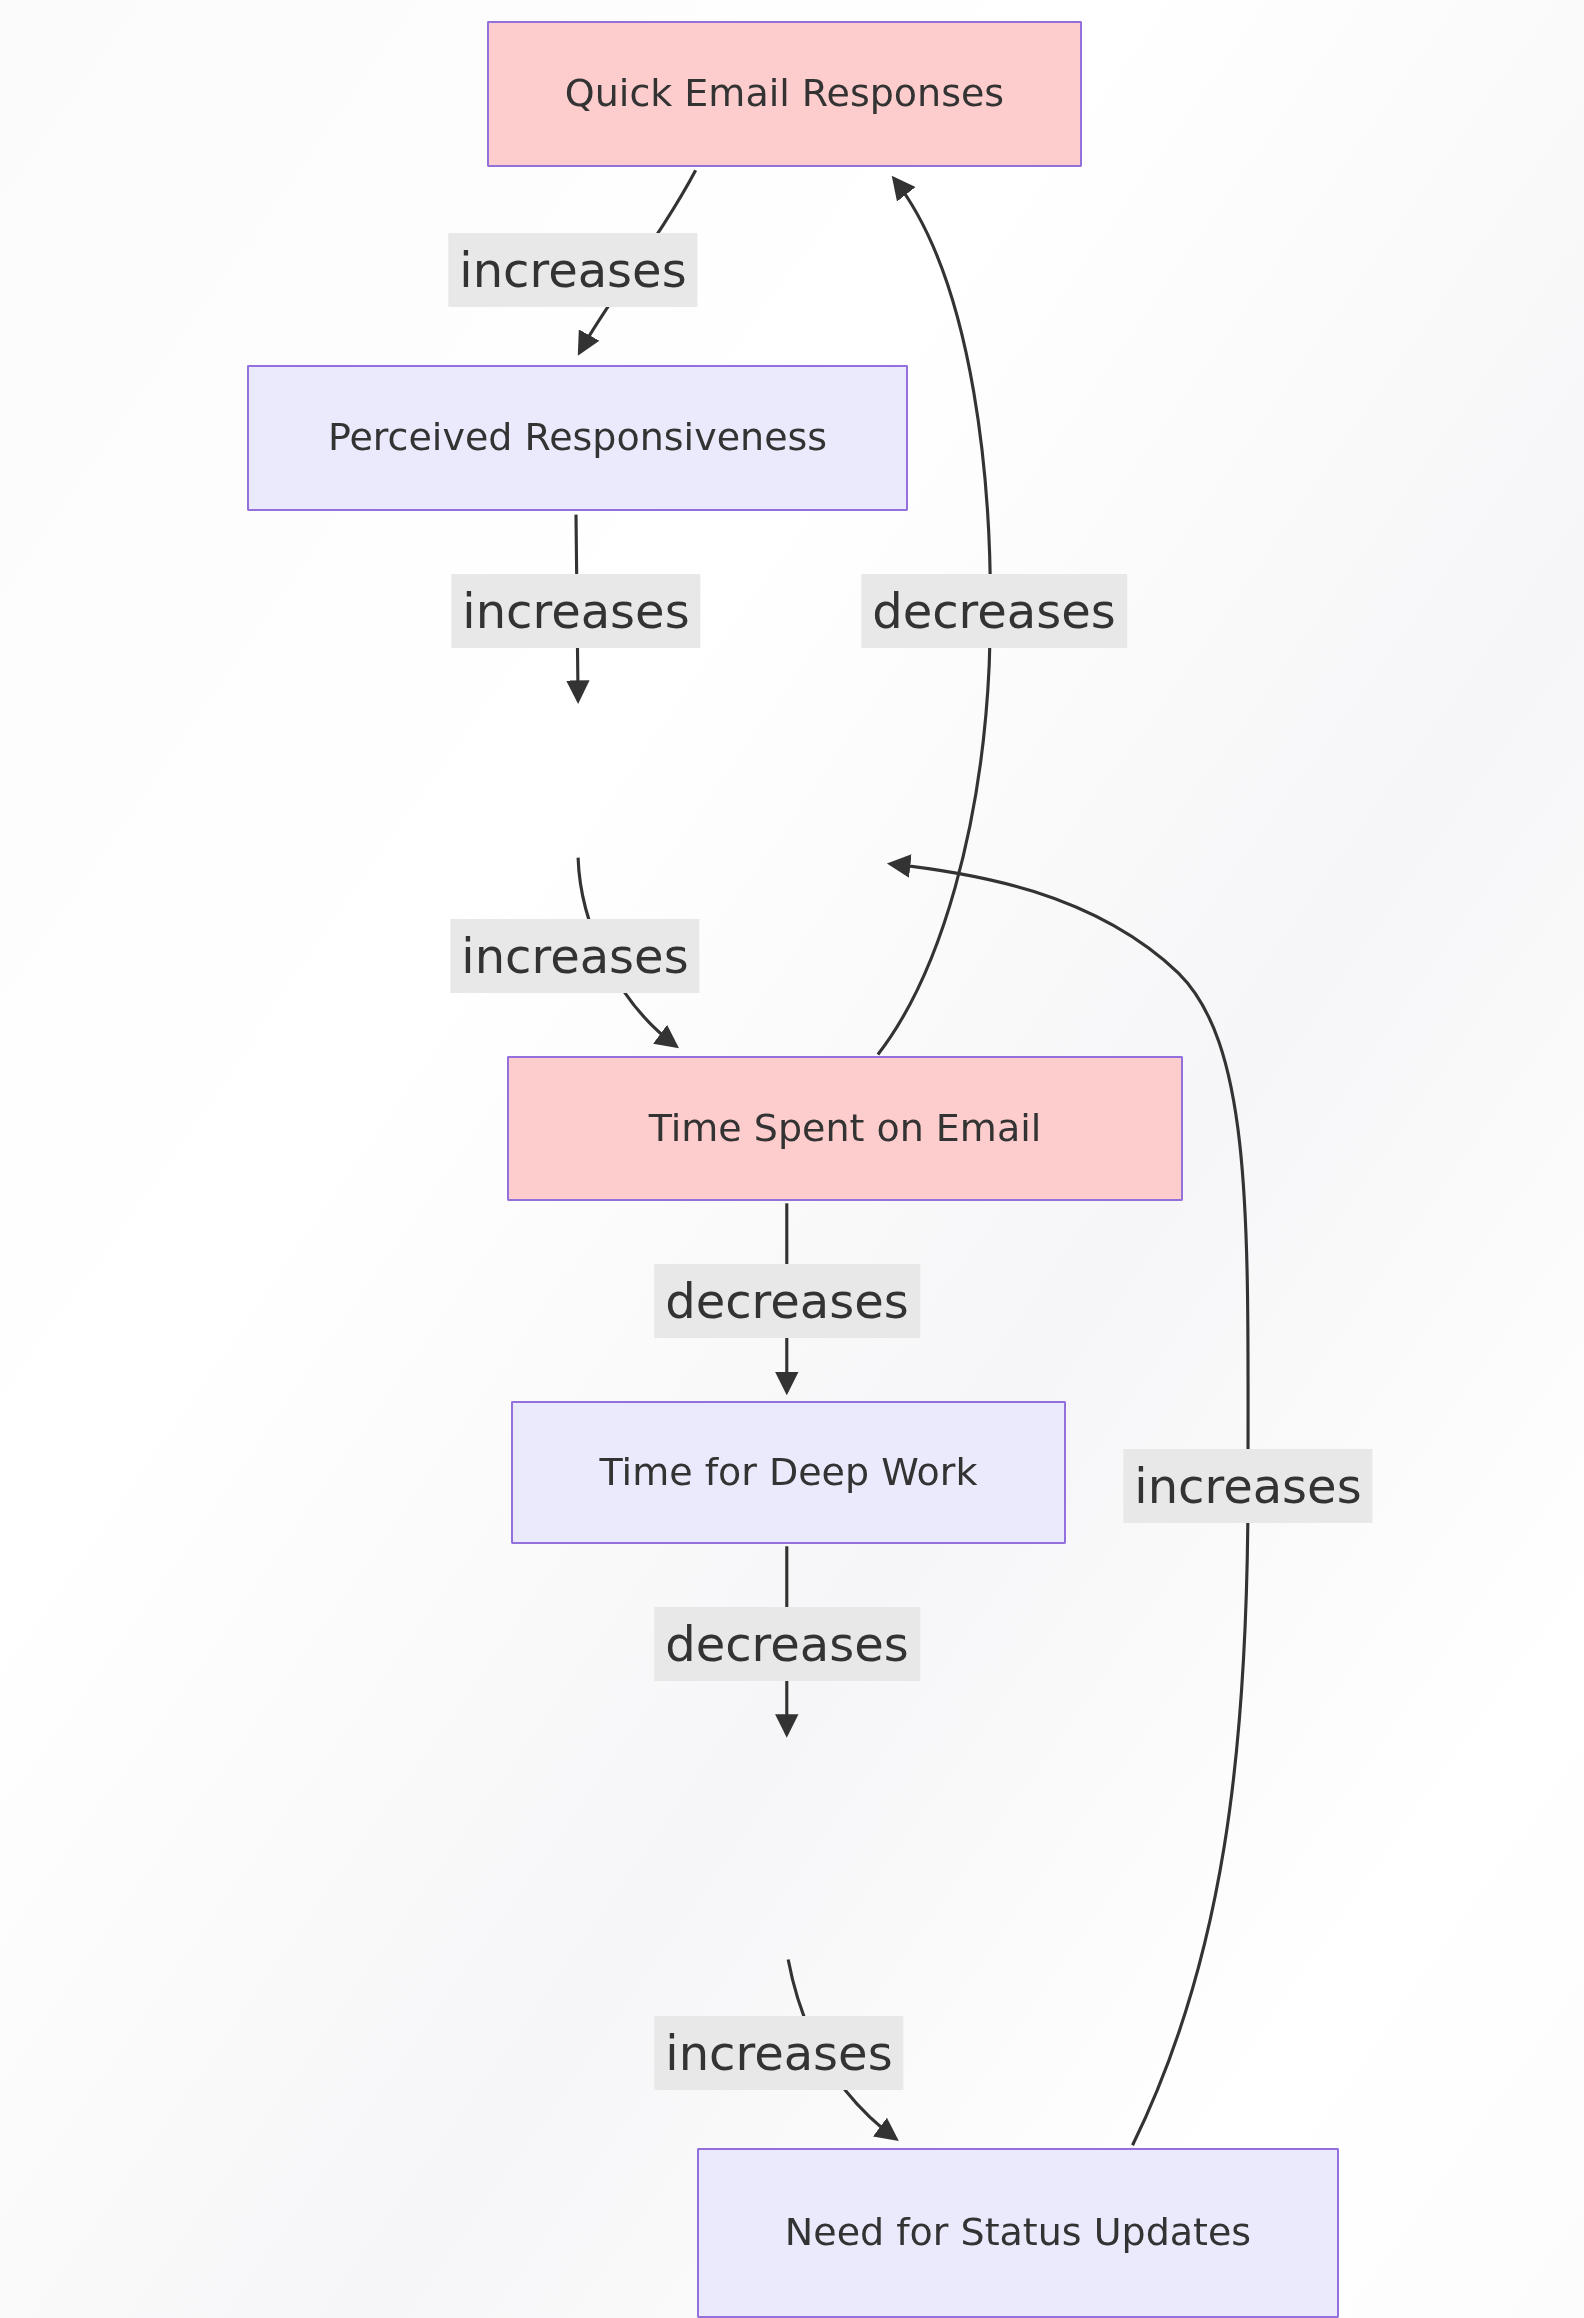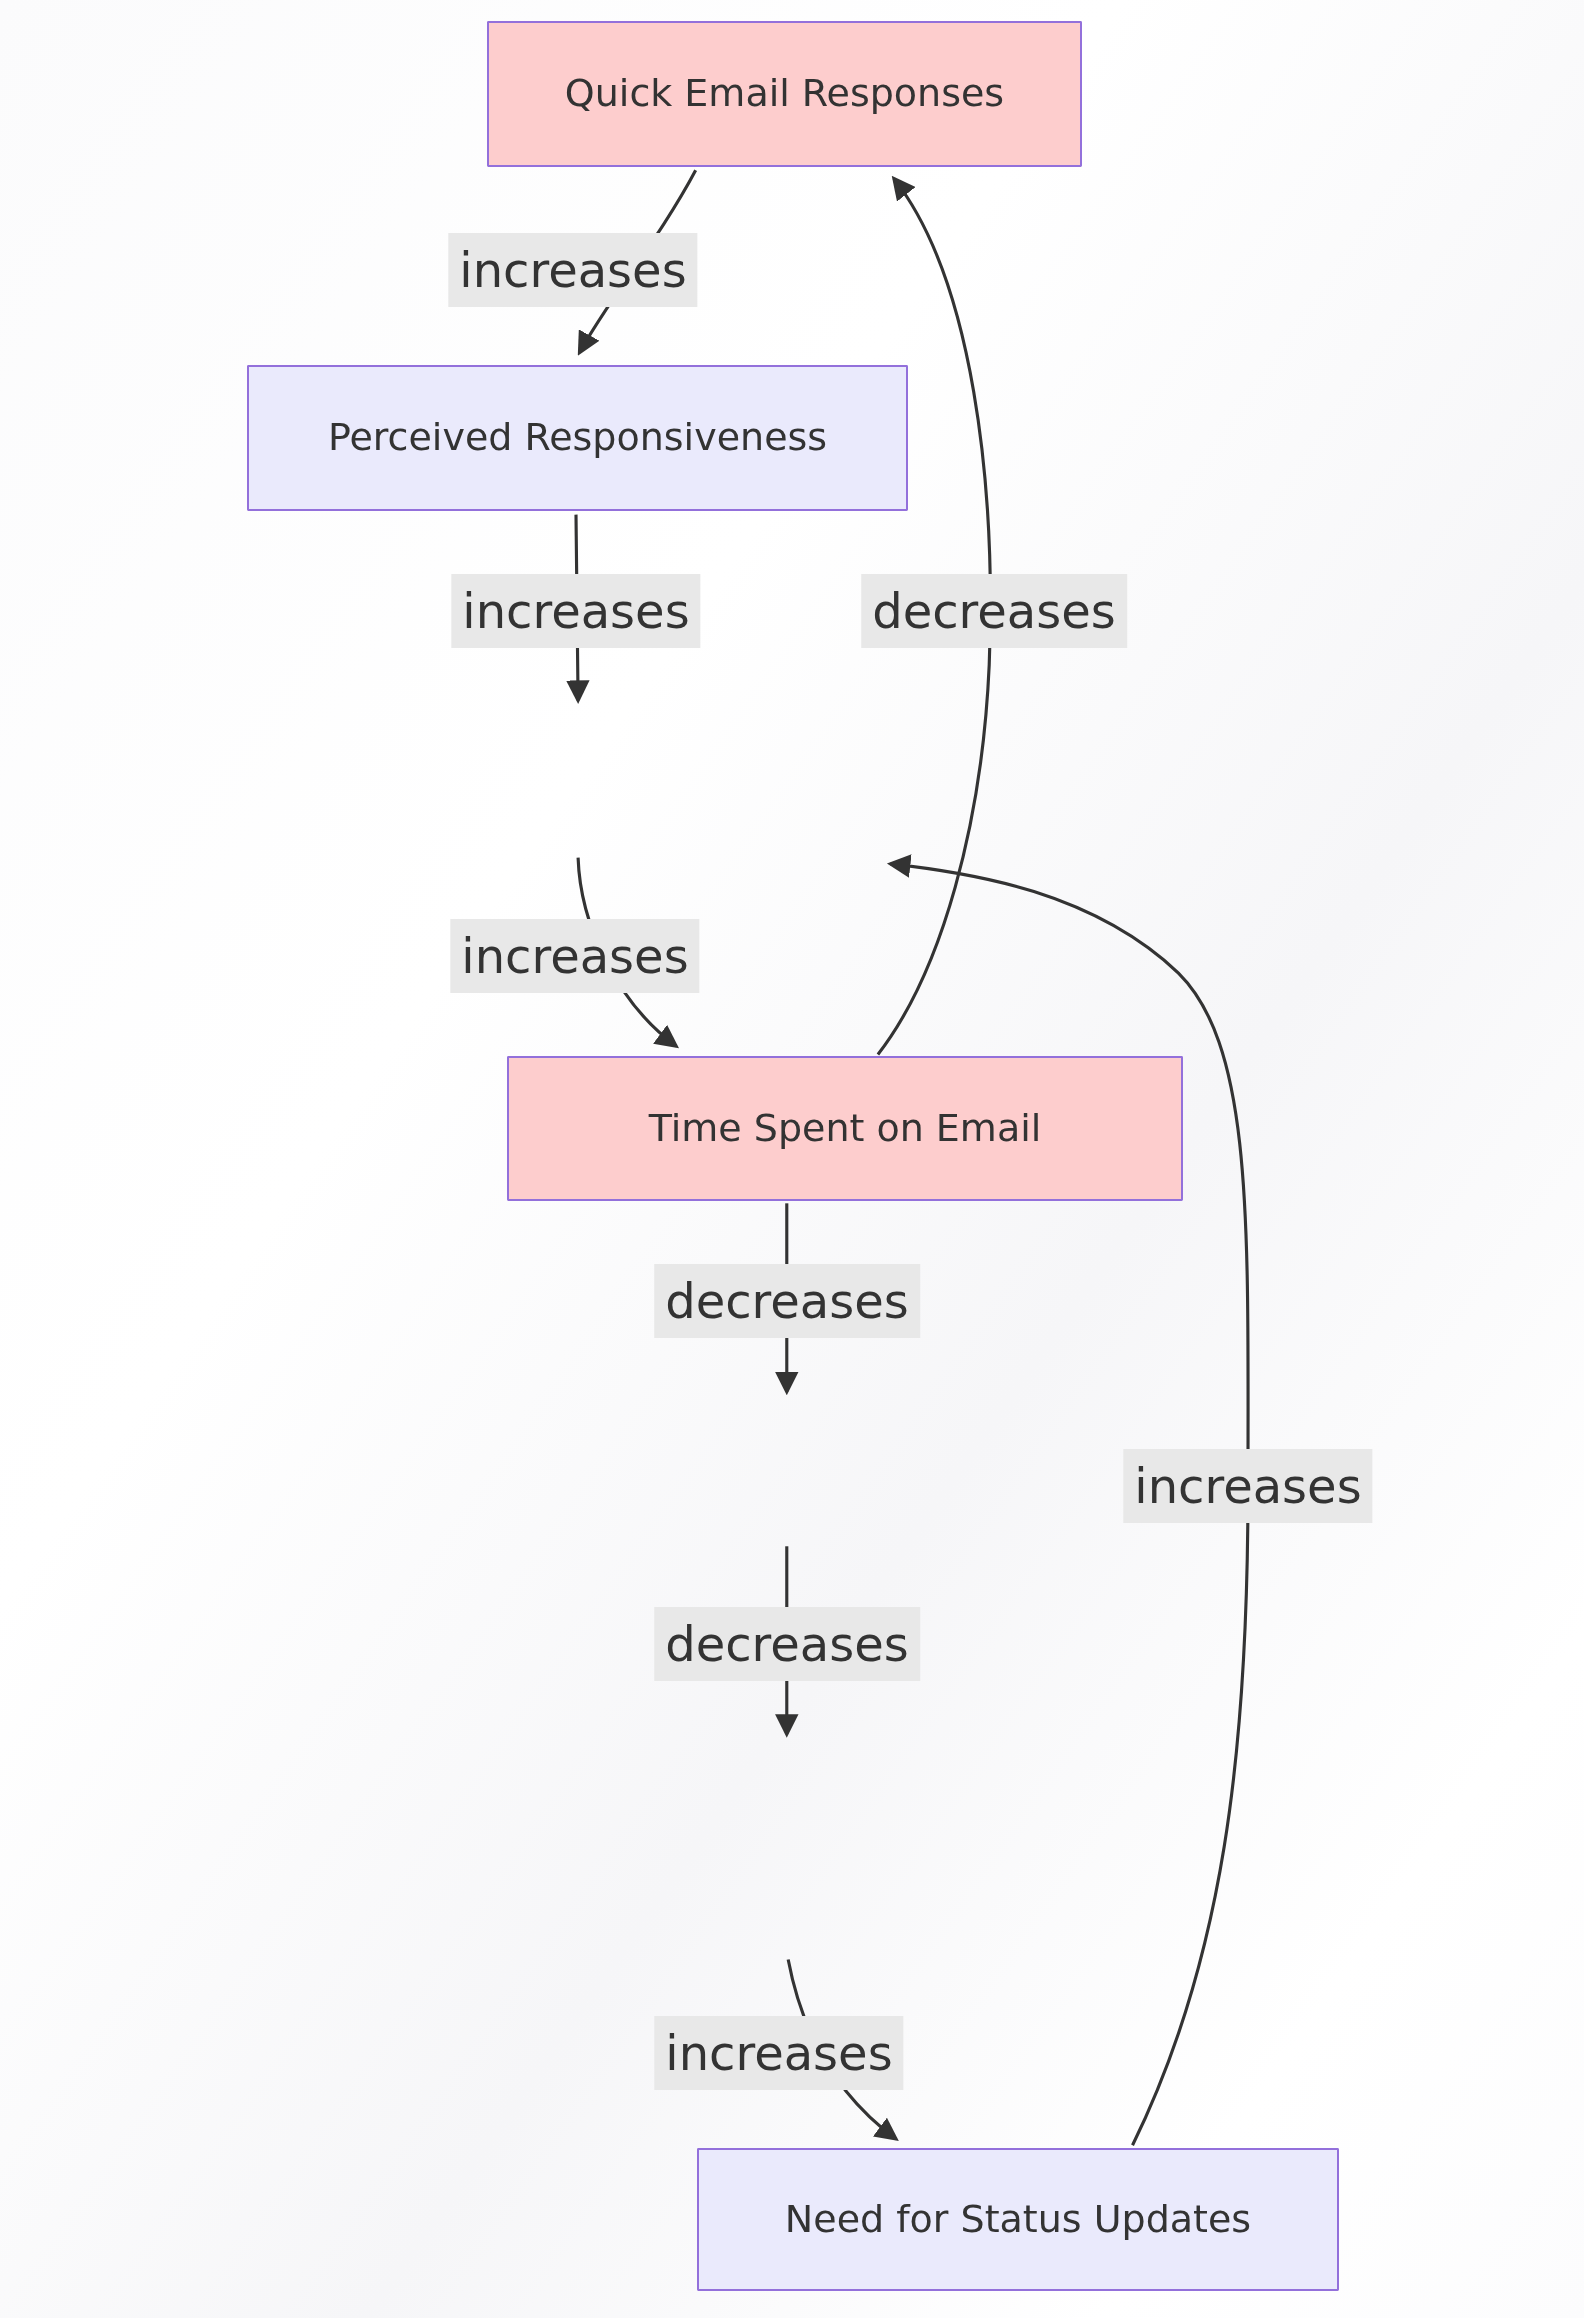--- a/index.html
+++ b/index.html
@@ -77,23 +77,24 @@
     <path class="edge" marker-end="url(#arrow)" d="M 1628 3083 C 1758 2818, 1794 2520, 1794 2135 C 1794 1762, 1802 1505, 1694 1398 C 1572 1282, 1400 1254, 1280 1241"></path>
   </svg>
 
   <div class="node highlight" style="left:487px; top:21px; width:595px; height:146px;">Quick Email Responses</div>
 
   <div class="node default" style="left:247px; top:365px; width:661px; height:146px;">Perceived Responsiveness</div>
 
 
   <div class="node highlight" style="left:507px; top:1056px; width:676px; height:145px;">Time Spent on Email</div>
 
+  <div class="node default" style="left:511px; top:1401px; width:555px; height:143px;">Time for Deep Work</div>
 
 
-  <div class="node default" style="left:697px; top:2148px; width:642px; height:143px;">Need for Status Updates</div>
+  <div class="node default" style="left:697px; top:2148px; width:642px; height:170px;">Need for Status Updates</div>
 
   <div class="edge-label" style="left:573px; top:270px;">increases</div>
 
   <div class="edge-label" style="left:576px; top:611px;">increases</div>
 
   <div class="edge-label" style="left:994px; top:611px;">decreases</div>
 
   <div class="edge-label" style="left:575px; top:956px;">increases</div>
 
   <div class="edge-label" style="left:787px; top:1301px;">decreases</div>

